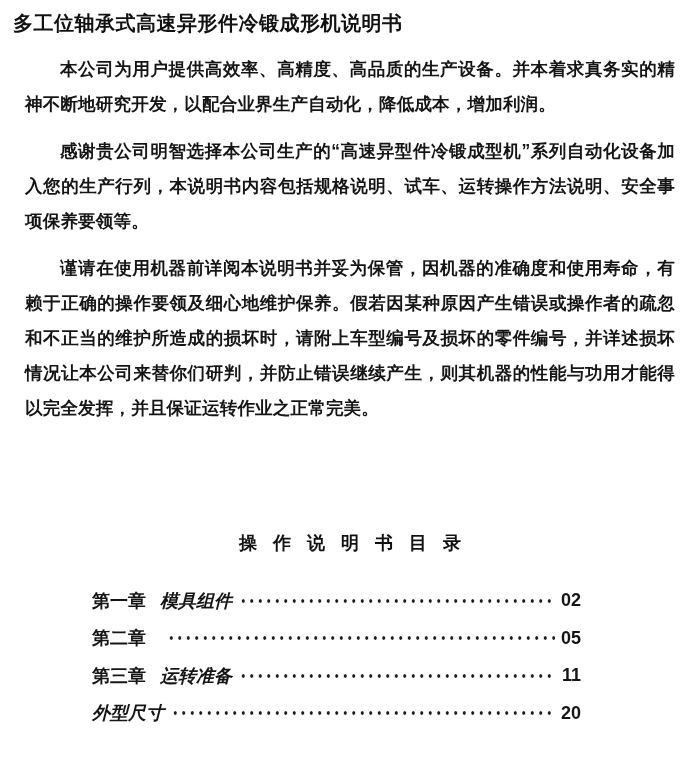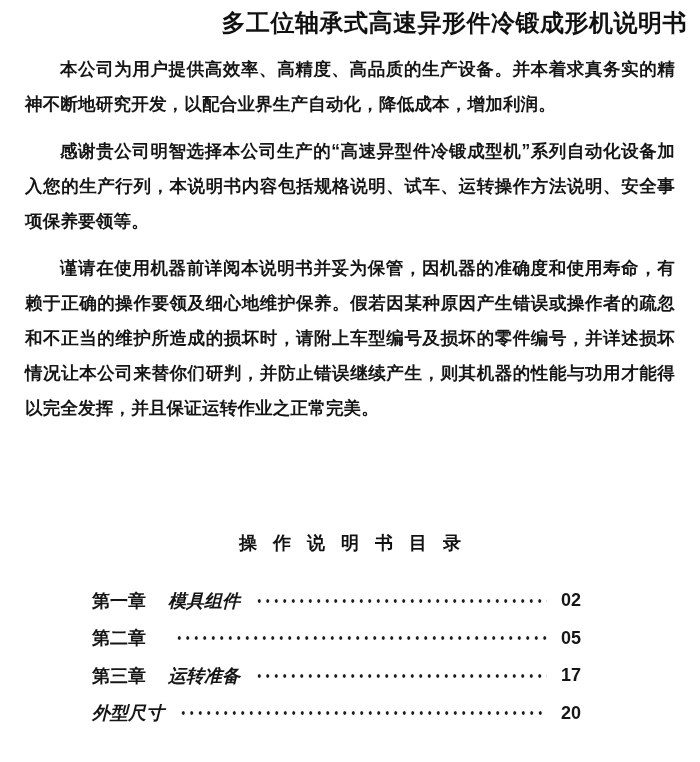--- a/index.html
+++ b/index.html
@@ -16,23 +16,23 @@
     color: #151515;
     font-weight: 700;
   }
   .doc {
     width: 700px;
     height: 762px;
     padding: 0 13px;
   }
   .title {
     margin: 6px 0 0 0;
-    font-size: 24px;
+    font-size: 20px;
     line-height: 34px;
-    text-align: right;
+    text-align: left;
     letter-spacing: 0.5px;
     font-weight: 900;
     color: #111;
   }
   .content p {
     margin: 12px;
     font-size: 17.5px;
     line-height: 35px;
     text-indent: 2em;
     text-align: justify;
@@ -52,21 +52,20 @@
   }
   .toc {
     margin: 22px 0 0 79px;
     width: 489px;
   }
   .toc-row {
     display: flex;
     align-items: center;
     height: 37.5px;
     font-size: 18px;
-    gap: 8px;
   }
   .toc-label {
     margin-right: 14px;
     white-space: nowrap;
   }
   .toc-label:empty { display: none; }
   .toc-title { white-space: nowrap; font-style: italic; }
   .toc-dots {
     flex: 1;
     height: 10px;
@@ -108,21 +107,21 @@
     <div class="toc-row">
       <span class="toc-label">第二章</span>
       <span class="toc-dots"></span>
       <span class="toc-page">05</span>
     </div>
 
     <div class="toc-row">
       <span class="toc-label">第三章</span>
       <span class="toc-title">运转准备</span>
       <span class="toc-dots"></span>
-      <span class="toc-page">17</span>
+      <span class="toc-page">11</span>
     </div>
 
 
     <div class="toc-row">
 
       <span class="toc-title">外型尺寸</span>
       <span class="toc-dots"></span>
       <span class="toc-page">20</span>
     </div>
 

